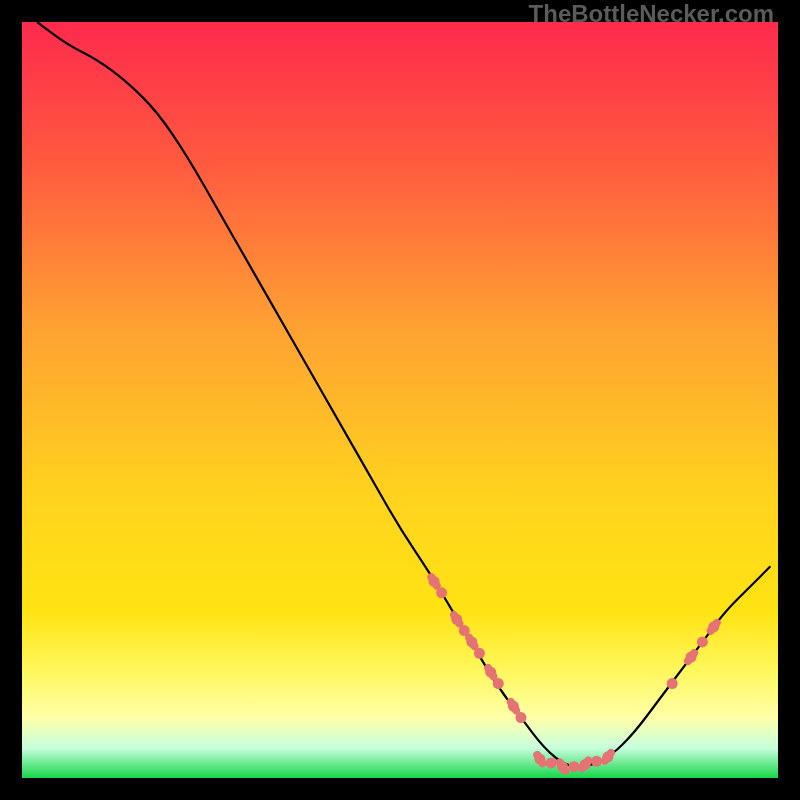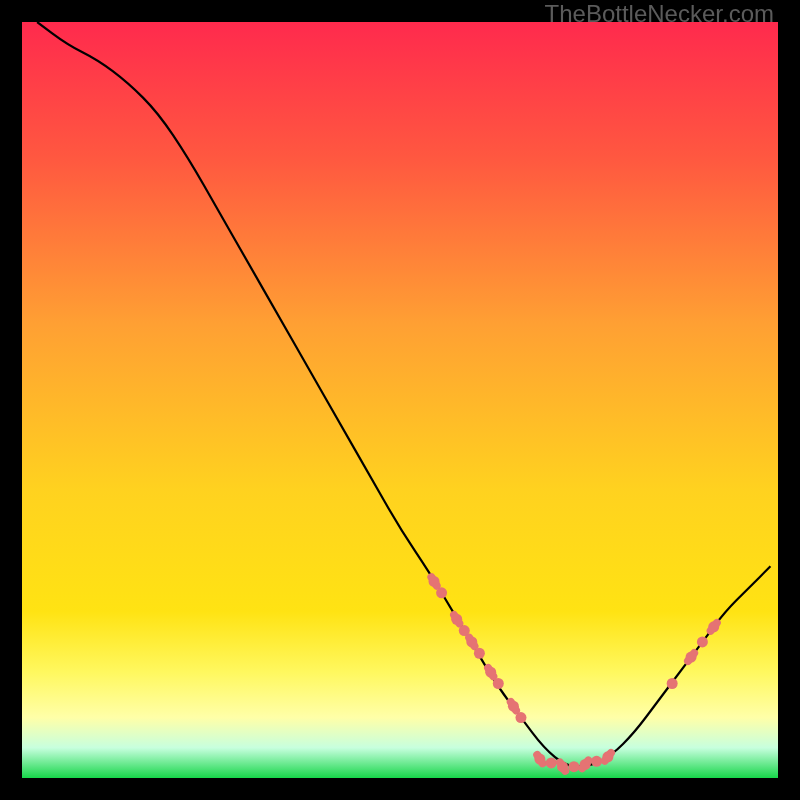--- a/index.html
+++ b/index.html
@@ -25,21 +25,21 @@
     width: 756px;
     height: 756px;
   }
   .watermark {
     position: absolute;
     top: 0px;
     right: 26px;
     color: #5b5b5b;
     font-family: Arial, Helvetica, sans-serif;
     font-size: 24px;
-    font-weight: 400;
+    font-weight: 700;
     letter-spacing: 0px;
   }
   svg {
     display: block;
   }
 </style>
 </head>
 <body>
 
 <div class="frame">

